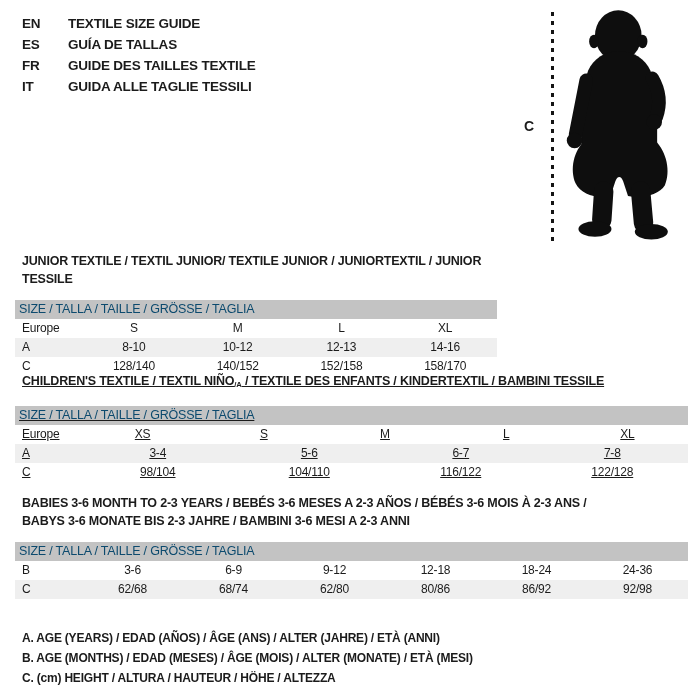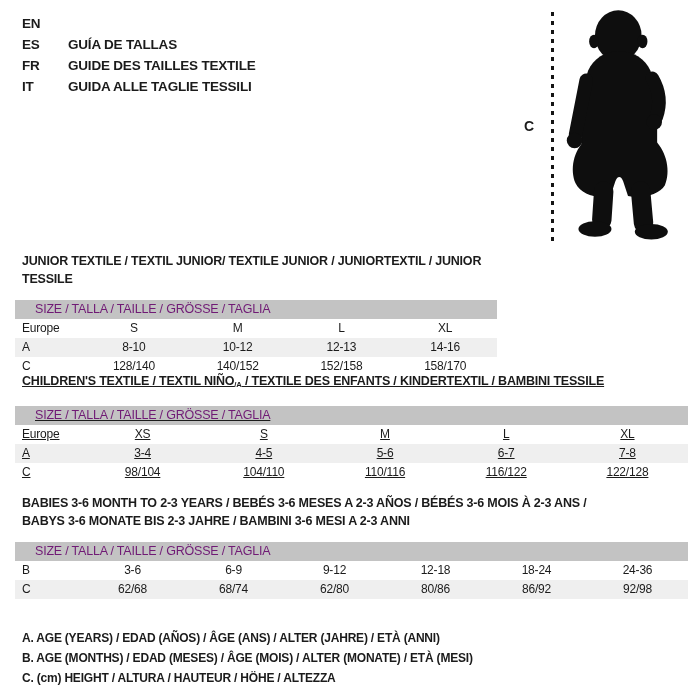--- a/index.html
+++ b/index.html
@@ -18,37 +18,38 @@
     background:repeating-linear-gradient(to bottom,#141414 0 4px,transparent 4px 9px);}
   .figure svg{position:absolute;left:40px;top:0;}
   
   .section{position:absolute;left:15px;}
   .section[data-idx="0"]{top:252px;width:482px;}
   .section[data-idx="1"]{top:372px;width:673px;text-decoration:underline;}
   .section[data-idx="2"]{top:494px;width:673px;}
   .table-title{font-size:12.5px;font-weight:700;line-height:18px;margin:0 0 12px 7px;}
   .table-title .sub{font-size:0.62em;vertical-align:-0.22em;}
   .thead{height:19px;line-height:19px;background:var(--band,#c3c3c3);
-    padding-left:20px;font-size:12.5px;color:#701a75;}
+    padding-left:4px;font-size:12.5px;color:#0c4a6e;}
   .trow{display:flex;height:19px;line-height:19px;font-size:12px;}
   .trow.shaded{background:var(--shade,#efefef);}
   .tlabel{width:60px;padding-left:7px;}
   .tcell{flex:1;text-align:center;}
   
   .footnotes{position:absolute;left:22px;top:628px;}
   .footnote{font-size:12px;font-weight:700;line-height:20px;}
 </style>
 </head>
 <body>
 
 <div class="page">
 
   <div class="lang-list" id="langList">
       <div class="lang-row">
         <span class="lang-code">EN</span>
+        <span class="lang-label">TEXTILE SIZE GUIDE</span>
       </div>
       <div class="lang-row">
         <span class="lang-code">ES</span>
         <span class="lang-label">GUÍA DE TALLAS</span>
       </div>
       <div class="lang-row">
         <span class="lang-code">FR</span>
         <span class="lang-label">GUIDE DES TAILLES TEXTILE</span>
       </div>
       <div class="lang-row">
@@ -116,30 +117,28 @@
           <span class="tlabel">Europe</span>
           <span class="tcell">XS</span>
           <span class="tcell">S</span>
           <span class="tcell">M</span>
           <span class="tcell">L</span>
           <span class="tcell">XL</span>
         </div>
         <div class="trow shaded">
           <span class="tlabel">A</span>
           <span class="tcell">3-4</span>
-          <span class="tcell">4-5</span>
           <span class="tcell">5-6</span>
           <span class="tcell">6-7</span>
           <span class="tcell">7-8</span>
         </div>
         <div class="trow">
           <span class="tlabel">C</span>
           <span class="tcell">98/104</span>
           <span class="tcell">104/110</span>
-          <span class="tcell">110/116</span>
           <span class="tcell">116/122</span>
           <span class="tcell">122/128</span>
         </div>
       </div>
       <div class="section" data-idx="2">
         <div class="table-title">
           <div class="title-line"><span>BABIES 3-6 MONTH TO 2-3 YEARS / BEBÉS 3-6 MESES A 2-3 AÑOS / BÉBÉS 3-6 MOIS À 2-3 ANS /</span></div>
           <div class="title-line"><span>BABYS 3-6 MONATE BIS 2-3 JAHRE / BAMBINI 3-6 MESI A 2-3 ANNI</span></div>
         </div>
         <div class="thead">SIZE / TALLA / TAILLE / GRÖSSE / TAGLIA</div>

